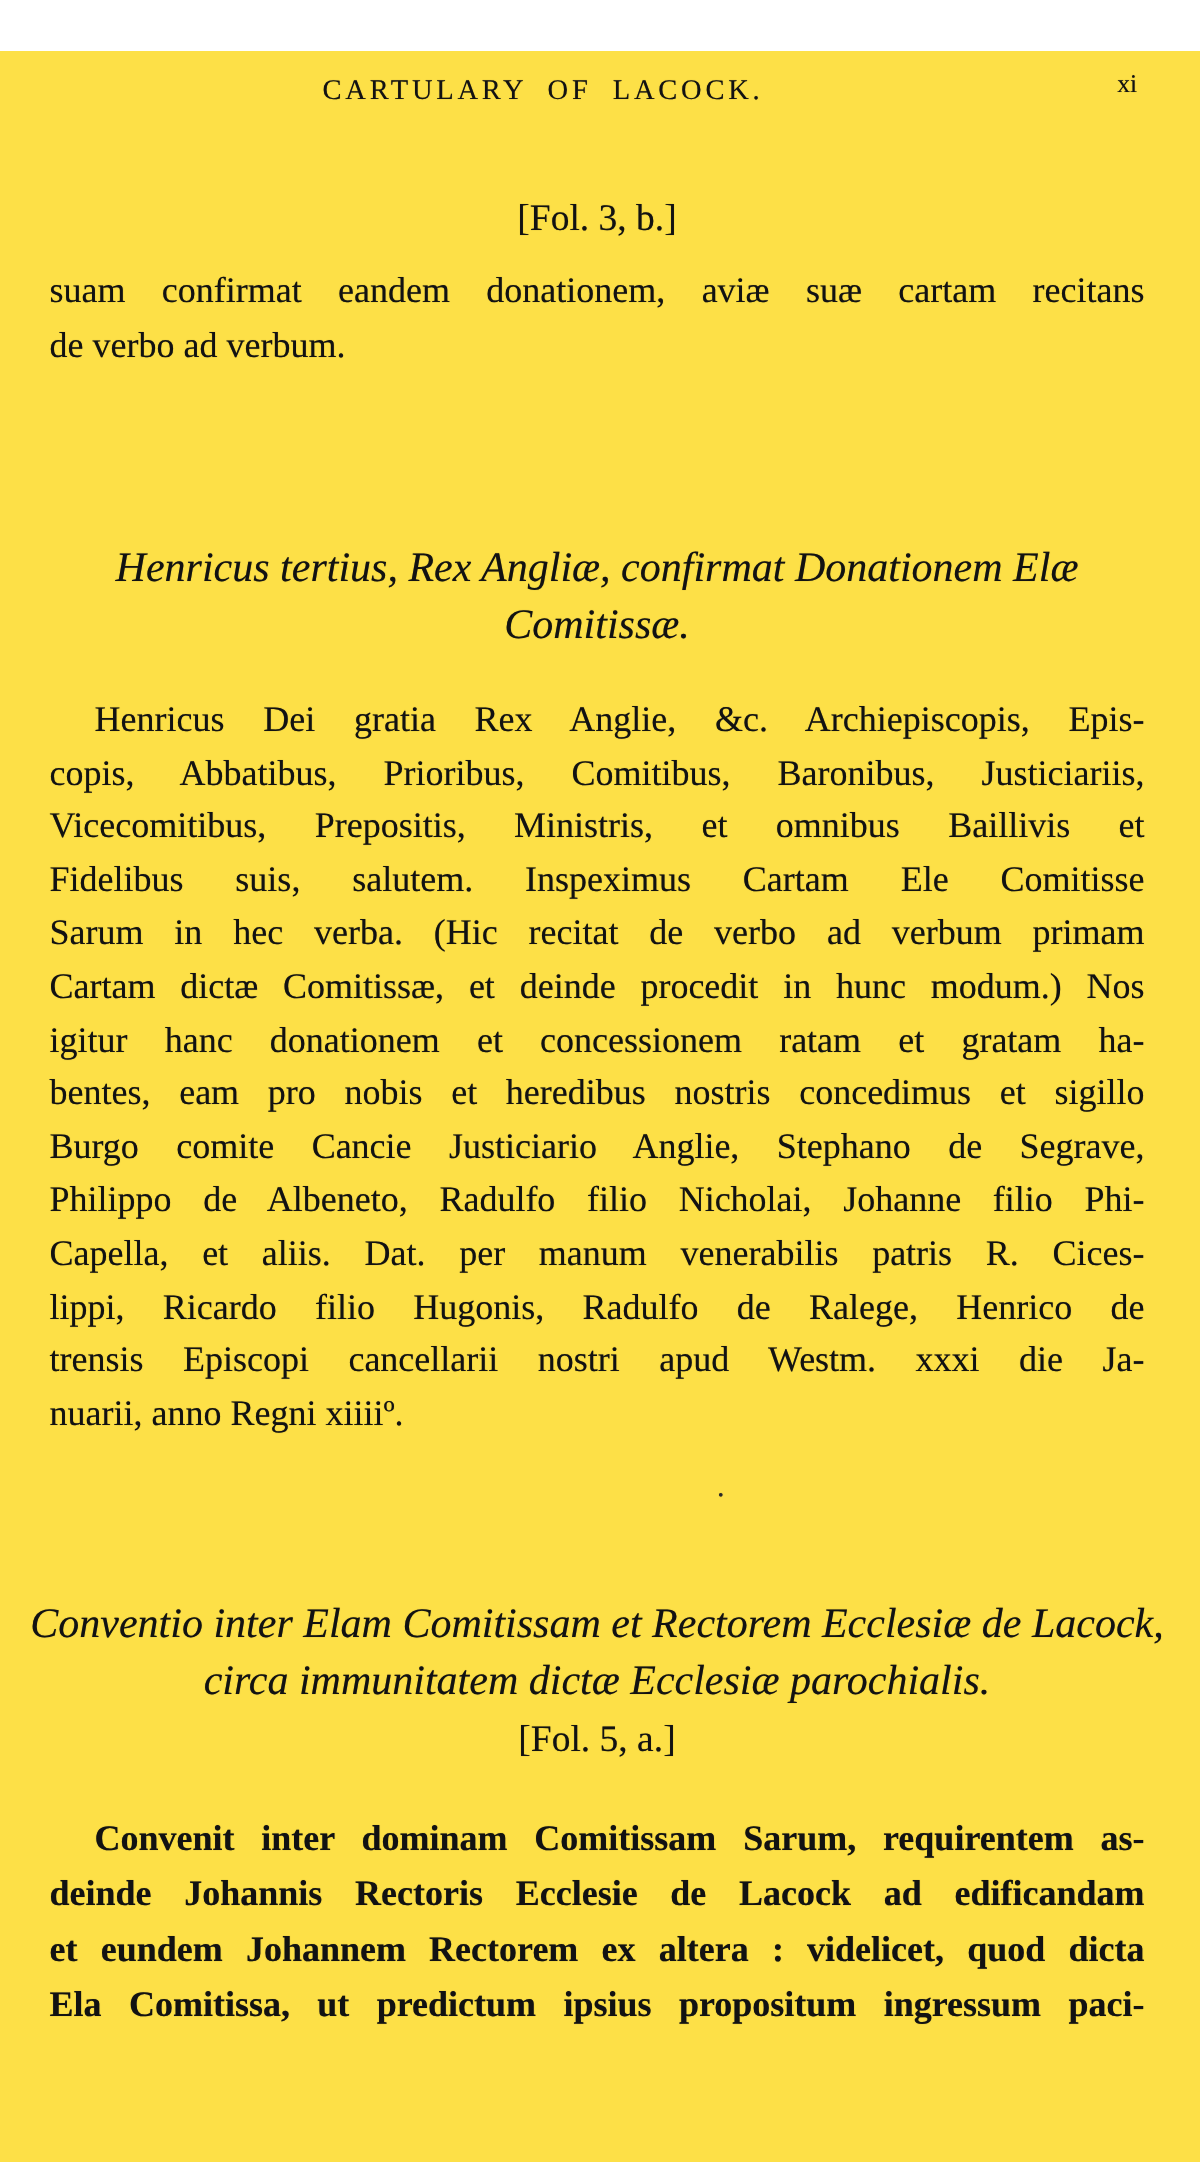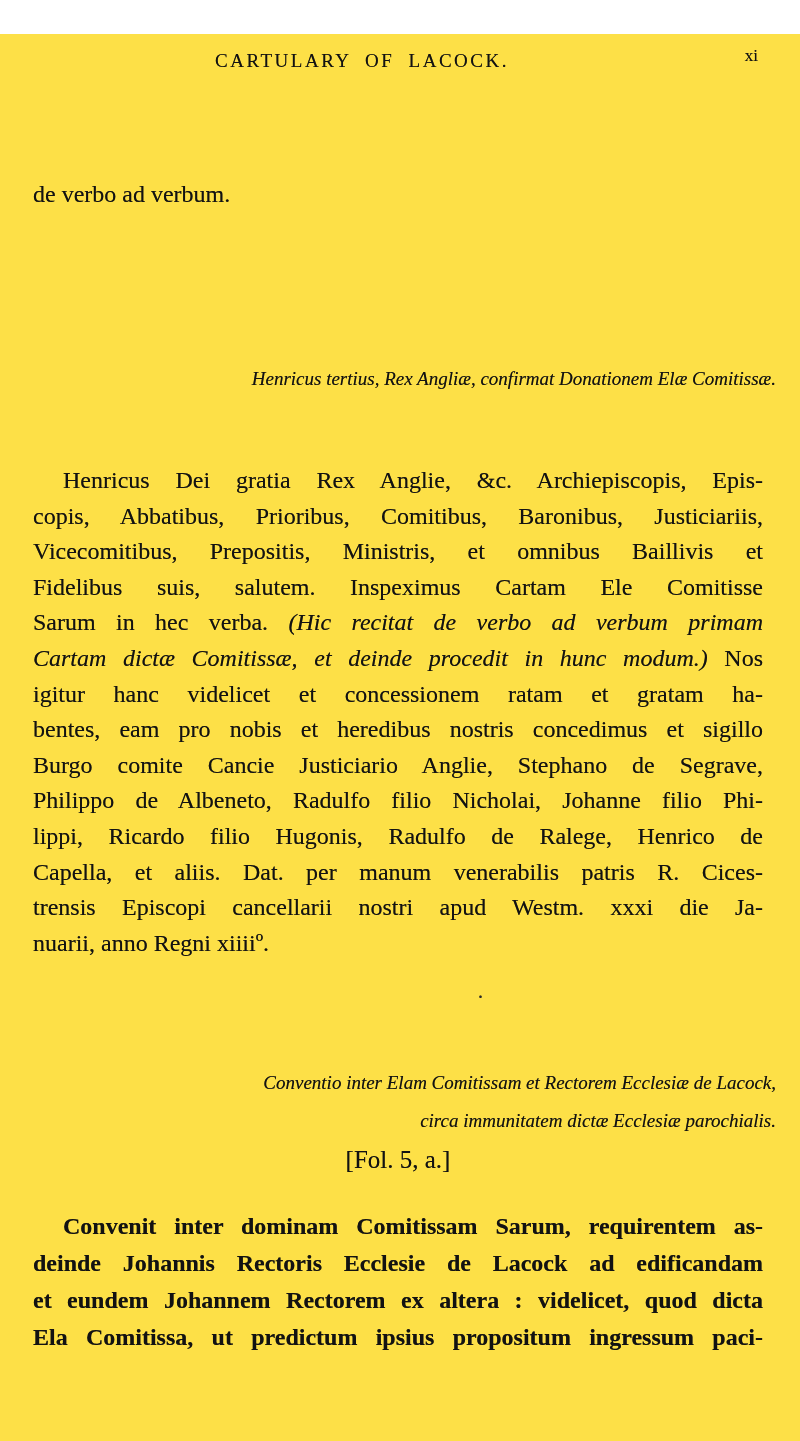--- a/index.html
+++ b/index.html
@@ -45,81 +45,83 @@
     font-size: 25px;
   }
   #folio-1 { top: 98px; }
   #folio-2 { top: 367px; }
   #folio-3 { top: 1112px; }
   
   .heading {
     position: absolute;
     left: 20px;
     width: 756px;
-    text-align: right;
+    text-align: center;
     font-style: italic;
-    font-size: 19px;
+    font-size: 28px;
     line-height: 38px;
   }
   #heading-1 { top: 326px; }
   #heading-2 { top: 1030px; }
   
   .para {
     position: absolute;
     left: 33px;
     width: 730px;
     font-size: 24px;
   }
   #para-1 { top: 142px; line-height: 37px; }
   #para-2 { top: 429px; line-height: 35.6px; }
   #para-3 { top: 1174px; line-height: 37px; font-weight: bold; }
   .line {
     text-align: justify;
     text-align-last: justify;
   }
   .line.indent { text-indent: 30px; }
   .line.endpara { text-align-last: left; }
-  .it { font-style: italic; }
+  .it { }
   
   .separator-dot {
     position: absolute;
     top: 946px;
     left: 478px;
     font-size: 20px;
     color: #2a2a2a;
   }
 </style>
 </head>
 <body>
 
 <div class="page">
 
   <div class="running-title">CARTULARY OF LACOCK.</div>
   <div class="page-number">xi</div>
 
+  <div class="folio" id="folio-1">[Fol. 3, b.]</div>
   <div class="para" id="para-1">
+    <div class="line"><span>suam confirmat eandem donationem, aviæ suæ cartam recitans</span></div>
     <div class="line endpara"><span>de verbo ad verbum.</span></div>
   </div>
 
   <div class="heading" id="heading-1">
     <div>Henricus tertius, Rex Angliæ, confirmat Donationem Elæ Comitissæ.</div>
   </div>
   <div class="para" id="para-2">
     <div class="line indent"><span>Henricus Dei gratia Rex Anglie, &amp;c. Archiepiscopis, Epis-</span></div>
     <div class="line"><span>copis, Abbatibus, Prioribus, Comitibus, Baronibus, Justiciariis,</span></div>
     <div class="line"><span>Vicecomitibus, Prepositis, Ministris, et omnibus Baillivis et</span></div>
     <div class="line"><span>Fidelibus suis, salutem. Inspeximus Cartam Ele Comitisse</span></div>
     <div class="line"><span>Sarum in hec verba. </span><span class="it">(Hic recitat de verbo ad verbum primam</span></div>
     <div class="line"><span class="it">Cartam dictæ Comitissæ, et deinde procedit in hunc modum.)</span><span> Nos</span></div>
-    <div class="line"><span>igitur hanc videlicet et concessionem ratam et gratam ha-</span></div>
+    <div class="line"><span>igitur hanc donationem et concessionem ratam et gratam ha-</span></div>
     <div class="line"><span>bentes, eam pro nobis et heredibus nostris concedimus et sigillo</span></div>
     <div class="line"><span>Burgo comite Cancie Justiciario Anglie, Stephano de Segrave,</span></div>
     <div class="line"><span>Philippo de Albeneto, Radulfo filio Nicholai, Johanne filio Phi-</span></div>
+    <div class="line"><span>Capella, et aliis. Dat. per manum venerabilis patris R. Cices-</span></div>
     <div class="line"><span>lippi, Ricardo filio Hugonis, Radulfo de Ralege, Henrico de</span></div>
-    <div class="line"><span>Capella, et aliis. Dat. per manum venerabilis patris R. Cices-</span></div>
     <div class="line"><span>trensis Episcopi cancellarii nostri apud Westm. xxxi die Ja-</span></div>
     <div class="line endpara"><span>nuarii, anno Regni xiiiiº.</span></div>
   </div>
 
   <div class="separator-dot">.</div>
 
   <div class="heading" id="heading-2">
     <div>Conventio inter Elam Comitissam et Rectorem Ecclesiæ de Lacock,</div>
     <div>circa immunitatem dictæ Ecclesiæ parochialis.</div>
   </div>

